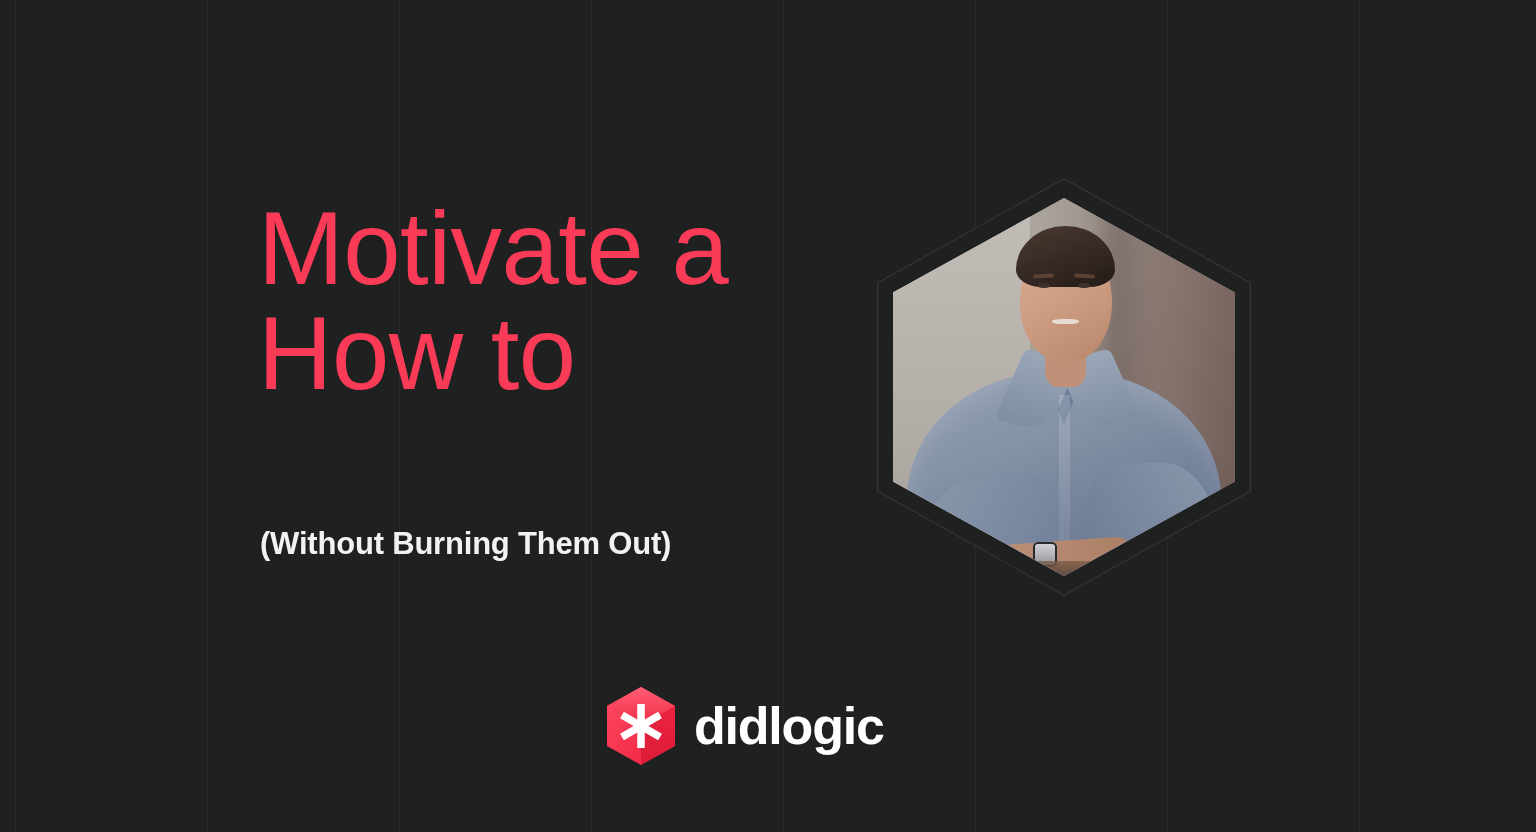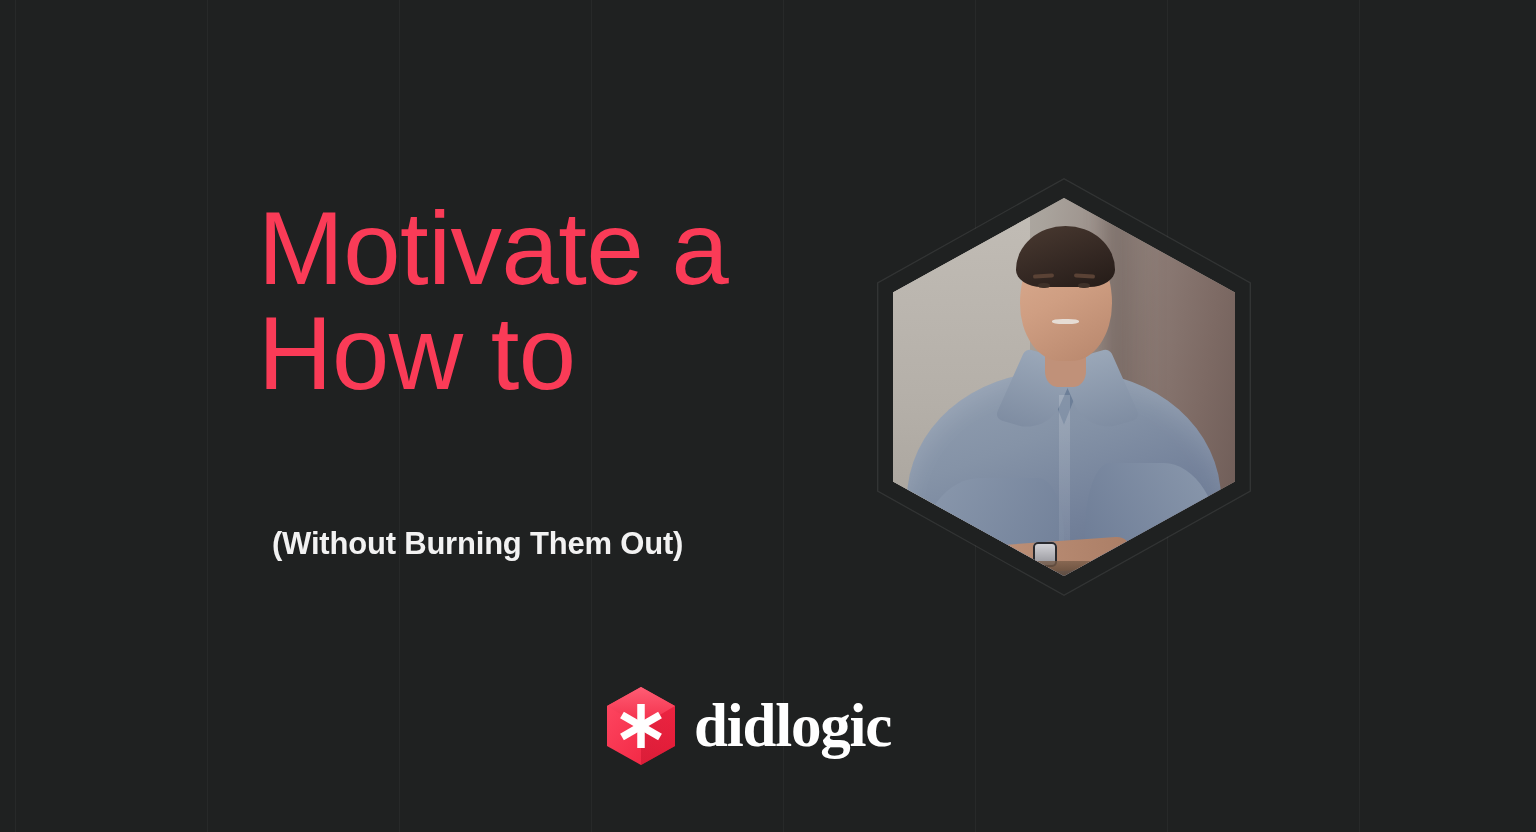--- a/index.html
+++ b/index.html
@@ -40,21 +40,21 @@
     color: #fa3b57;
     font-size: 103px;
     line-height: 105px;
     font-weight: 300;
     letter-spacing: -0.5px;
     white-space: nowrap;
   }
 
   .subtitle {
     position: absolute;
-    left: 272px;
+    left: 260px;
     top: 524px;
     color: #f2f2f2;
     font-size: 31px;
     line-height: 40px;
     font-weight: 700;
     letter-spacing: -0.2px;
     white-space: nowrap;
   }
 
   
@@ -260,25 +260,24 @@
     align-items: center;
     gap: 18px;
   }
   .logo-mark {
     width: 70px;
     height: 80px;
     position: relative;
   }
   .logo-word {
     color: #ffffff;
-    font-size: 61px;
+    font-size: 52px;
     line-height: 80px;
     font-weight: 700;
     letter-spacing: -1.2px;
-    font-family: Liberation Serif, serif;
   }
 </style>
 </head>
 <body>
 
 <div class="canvas">
 
   <div class="grid"></div>
 
   <div class="headline">

